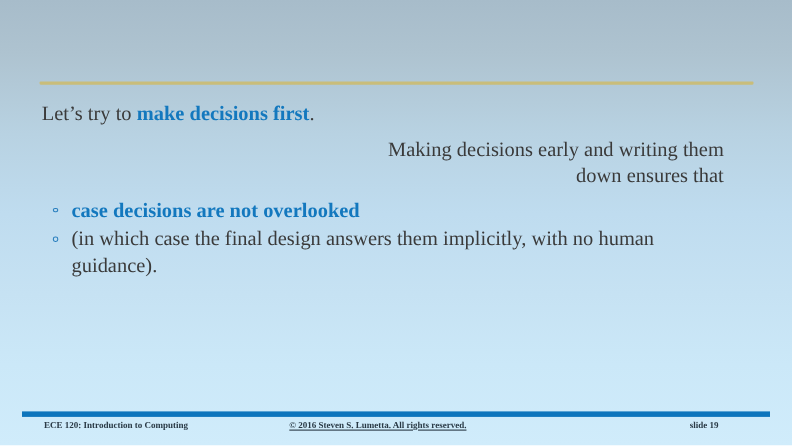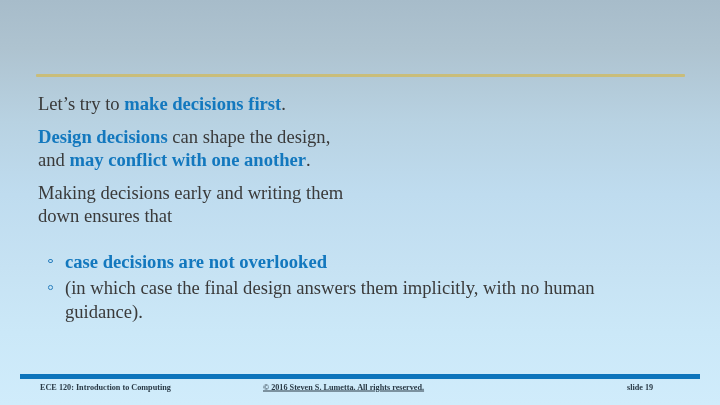--- a/index.html
+++ b/index.html
@@ -55,21 +55,22 @@
     top: 92px;
     width: 620px;
     color: #3a3a3a;
     font-size: 18.6px;
     line-height: 23.5px;
   }
   .para {
     margin: 0 0 9px 0;
   }
   .para.tight {
-    margin-bottom: 22px;
+    margin-bottom: 8px;
+    text-align: right;
   }
   .hl {
     color: #1378be;
     font-weight: bold;
   }
   .bullet-list {
     margin: 0;
     padding: 0;
     list-style: none;
   }
@@ -123,24 +124,20 @@
 <div id="slide">
 
   <div id="title-rule"></div>
 
   <div id="body">
 
     <p class="para">
       <span>Let’s try to </span><span class="hl">make decisions first</span><span>.</span>
     </p>
 
-    <p class="para">
-      <span class="hl">Design decisions</span><span> can shape the design,</span><br>
-      <span>and </span><span class="hl">may conflict with one another</span><span>.</span>
-    </p>
 
     <p class="para tight">
       <span>Making decisions early and writing them</span><br>
       <span>down ensures that</span>
     </p>
 
     <ul class="bullet-list">
       <li class="bullet">
         <span class="dot"></span>
         <span class="btext"><span></span><span class="hl">case decisions are not overlooked</span><span></span></span>

